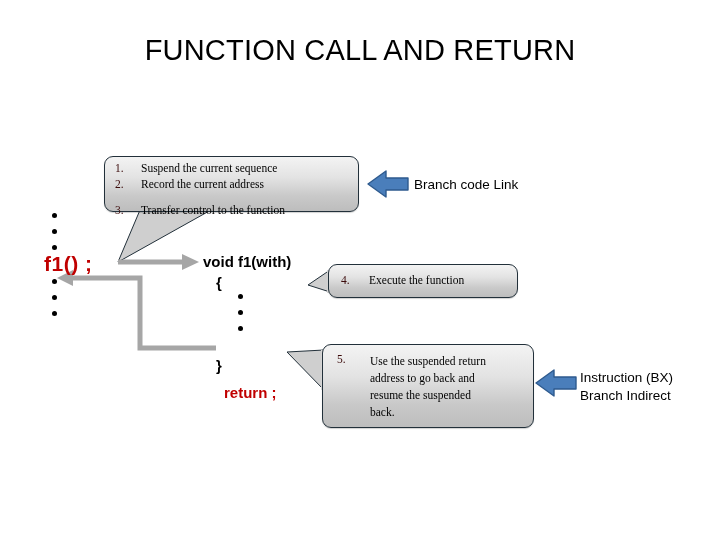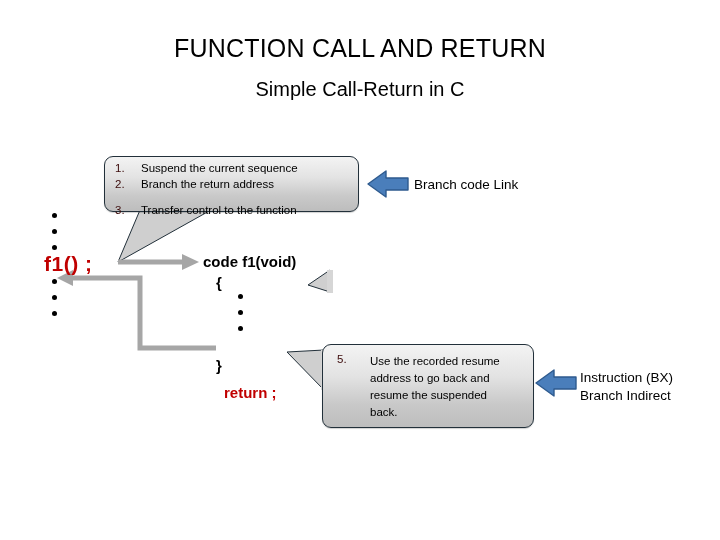--- a/index.html
+++ b/index.html
@@ -22,21 +22,21 @@
     height: 540px;
   }
 
   
   #title {
     position: absolute;
     left: 0;
     top: 34px;
     width: 720px;
     text-align: center;
-    font-size: 25px;
+    font-size: 29px;
     font-weight: 400;
     letter-spacing: 0.2px;
     color: #000000;
     white-space: nowrap;
   }
   #subtitle {
     position: absolute;
     left: 0;
     top: 78px;
     width: 720px;
@@ -94,20 +94,21 @@
     box-sizing: border-box;
     border: 1px solid #22303a;
     border-radius: 9px;
     background: linear-gradient(to bottom, #f3f3f3 0%, #e3e3e3 38%, #c9c9c9 72%, #bdbdbd 100%);
     box-shadow: 0 1px 1px rgba(0,0,0,0.18);
   }
   .callout-inner {
     position: relative;
     width: 100%;
     height: 100%;
+    font-family: Liberation Serif, serif;
   }
 
   
   #callout-steps { left: 104px; top: 156px; width: 255px; height: 56px; }
   .step-row {
     position: absolute;
     left: 10px;
     font-size: 11.5px;
     white-space: nowrap;
     color: #000000;
@@ -174,21 +175,20 @@
     height: 540px;
     pointer-events: none;
   }
 </style>
 </head>
 <body>
 
 <div id="slide">
 
   <div id="title">FUNCTION CALL AND RETURN</div>
-  <div id="subtitle">Simple Call-Return in C</div>
 
   <svg id="overlay" viewBox="0 0 720 540" xmlns="http://www.w3.org/2000/svg">
 
     <polygon points="140,210 211,210 118,262" fill="#cfcfcf" stroke="#22303a" stroke-width="1"></polygon>
 
     <rect x="141" y="205" width="69" height="6" fill="#c4c4c4" stroke="none"></rect>
 
     <g>
       <line x1="118" y1="262" x2="183" y2="262" stroke="#a6a6a6" stroke-width="5"></line>
       <polygon points="182,254 199,262 182,270" fill="#a6a6a6"></polygon>
@@ -216,51 +216,58 @@
     <div class="bullet-dot" style="left:52px; top:245px;"></div>
 
     <div id="call-stmt">f1()  ;</div>
 
     <div class="bullet-dot" style="left:52px; top:279px;"></div>
     <div class="bullet-dot" style="left:52px; top:295px;"></div>
     <div class="bullet-dot" style="left:52px; top:311px;"></div>
   </div>
 
   <div>
-    <div id="code-signature" class="code-line">code f1(void)</div>
+    <div id="code-signature" class="code-line">void f1(with)</div>
     <div id="code-open-brace" class="code-line">{</div>
 
     <div class="bullet-dot" style="left:238px; top:294px;"></div>
     <div class="bullet-dot" style="left:238px; top:310px;"></div>
     <div class="bullet-dot" style="left:238px; top:326px;"></div>
 
     <div id="code-return">return ;</div>
     <div id="code-close-brace" class="code-line">}</div>
   </div>
 
   <div id="callout-steps" class="callout">
     <div class="callout-inner">
       <div id="step-1" class="step-row">
         <span class="step-num">1.</span><span class="step-txt">Suspend the current sequence</span>
       </div>
       <div id="step-2" class="step-row">
-        <span class="step-num">2.</span><span class="step-txt">Branch the return address</span>
+        <span class="step-num">2.</span><span class="step-txt">Record the current address</span>
       </div>
       <div id="step-3" class="step-row">
         <span class="step-num">3.</span><span class="step-txt">Transfer control to the function</span>
       </div>
     </div>
   </div>
 
+  <div id="callout-exec" class="callout">
+    <div class="callout-inner">
+      <div id="exec-row">
+        <span class="step-num">4.</span><span class="step-txt">Execute the function</span>
+      </div>
+    </div>
+  </div>
 
   <div id="callout-return" class="callout">
     <div class="callout-inner">
       <div id="ret-num">5.</div>
       <div id="ret-lines">
-        <div>Use the recorded resume</div>
+        <div>Use the suspended return</div>
         <div>address to go back and</div>
         <div>resume the suspended</div>
         <div>back.</div>
       </div>
     </div>
   </div>
 
   <div id="bl-label" class="blue-label">
     <div>Branch code Link</div>
   </div>

